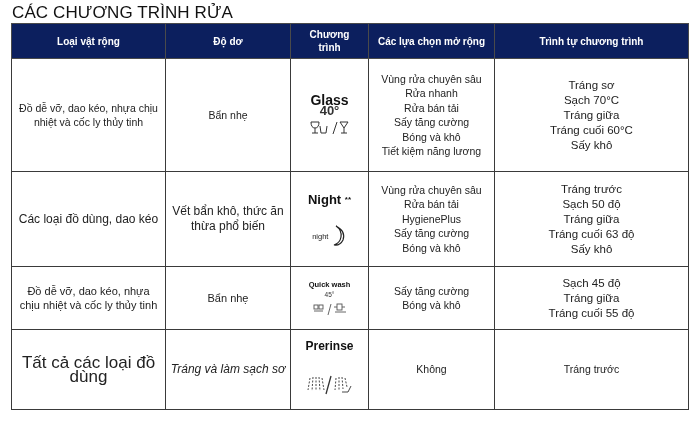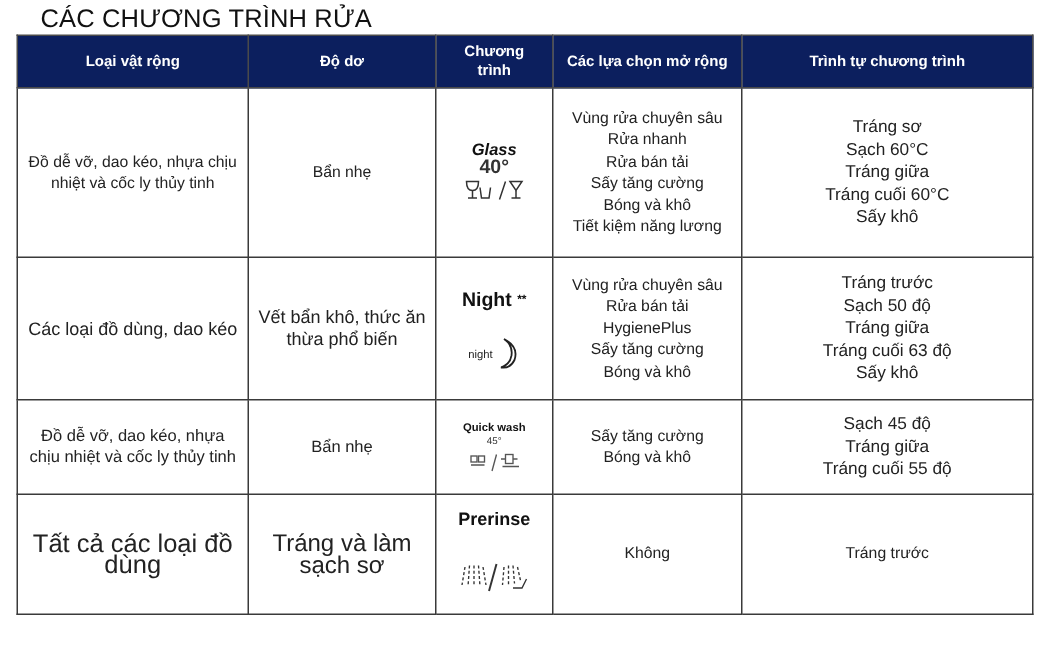--- a/index.html
+++ b/index.html
@@ -17,21 +17,20 @@
     }
     .page-title {
       position: absolute;
       left: 12px;
       top: 3px;
       font-family: "Liberation Sans", sans-serif;
       font-size: 17px;
       letter-spacing: 0.1px;
       color: #111;
       line-height: 20px;
-      margin-left: 15px;
     }
     table.programs {
       position: absolute;
       left: 11px;
       top: 23px;
       width: 677px;
       border-collapse: collapse;
       table-layout: fixed;
     }
     table.programs th, table.programs td {
@@ -63,21 +62,21 @@
       font-size: 11.5px;
       line-height: 15px;
     }
     td.left { text-align: left; padding-left: 8px; }
     .line { display: block; }
     .prog-name {
       font-weight: bold;
       color: #111;
       display: block;
     }
-    .prog-small { font-size: 11px; line-height: 11px; font-style: italic; }
+    .prog-small { font-size: 14px; line-height: 11px; }
     .prog-big { font-size: 13px; line-height: 15px; }
     .prog-temp {
       font-size: 13px;
       font-weight: bold;
       color: #333;
       display: block;
       line-height: 10px;
     }
     .prog-icons {
       display: block;
@@ -157,21 +156,21 @@
       <td class="cell-opt">
         <span class="line">Vùng rửa chuyên sâu</span>
         <span class="line">Rửa nhanh</span>
         <span class="line">Rửa bán tải</span>
         <span class="line">Sấy tăng cường</span>
         <span class="line">Bóng và khô</span>
         <span class="line">Tiết kiệm năng lương</span>
       </td>
       <td class="cell-seq">
         <span class="line">Tráng sơ</span>
-        <span class="line">Sạch 60°C</span>
+        <span class="line">Sạch 70°C</span>
         <span class="line">Tráng giữa</span>
         <span class="line">Tráng cuối 60°C</span>
         <span class="line">Sấy khô</span>
       </td>
     </tr>
 
     <tr class="r2">
       <td class="cell-item left" style="font-size:12px;line-height:15px;">Các loại đồ dùng, dao kéo</td>
       <td class="cell-soil left" style="font-size:12px;line-height:15px;">Vết bẩn khô, thức ăn thừa phổ biến</td>
       <td class="top">
@@ -226,21 +225,21 @@
       </td>
       <td class="cell-seq">
         <span class="line">Sạch 45 độ</span>
         <span class="line">Tráng giữa</span>
         <span class="line">Tráng cuối 55 độ</span>
       </td>
     </tr>
 
     <tr class="r4">
       <td class="cell-item left" style="font-size:17px;">Tất cả các loại đồ dùng</td>
-      <td class="cell-soil left" style="font-size:16px;line-height:15px;">Tráng và làm sạch sơ</td>
+      <td class="cell-soil left" style="font-size:12px;line-height:15px;font-style:italic;">Tráng và làm sạch sơ</td>
       <td class="top">
         <span class="prog-name prog-big" style="font-size:12px;">Prerinse</span>
         <span class="prerinse-icons">
           <svg width="48" height="22" viewBox="0 0 48 22">
             <g fill="none" stroke="#333" stroke-width="0.9">
               <line x1="4" y1="4" x2="2" y2="16" stroke-dasharray="2,1.5"></line>
               <line x1="7" y1="3" x2="6" y2="17" stroke-dasharray="2,1.5"></line>
               <line x1="10" y1="3" x2="10" y2="17" stroke-dasharray="2,1.5"></line>
               <line x1="13" y1="3" x2="14" y2="17" stroke-dasharray="2,1.5"></line>
               <line x1="16" y1="4" x2="18" y2="16" stroke-dasharray="2,1.5"></line>

